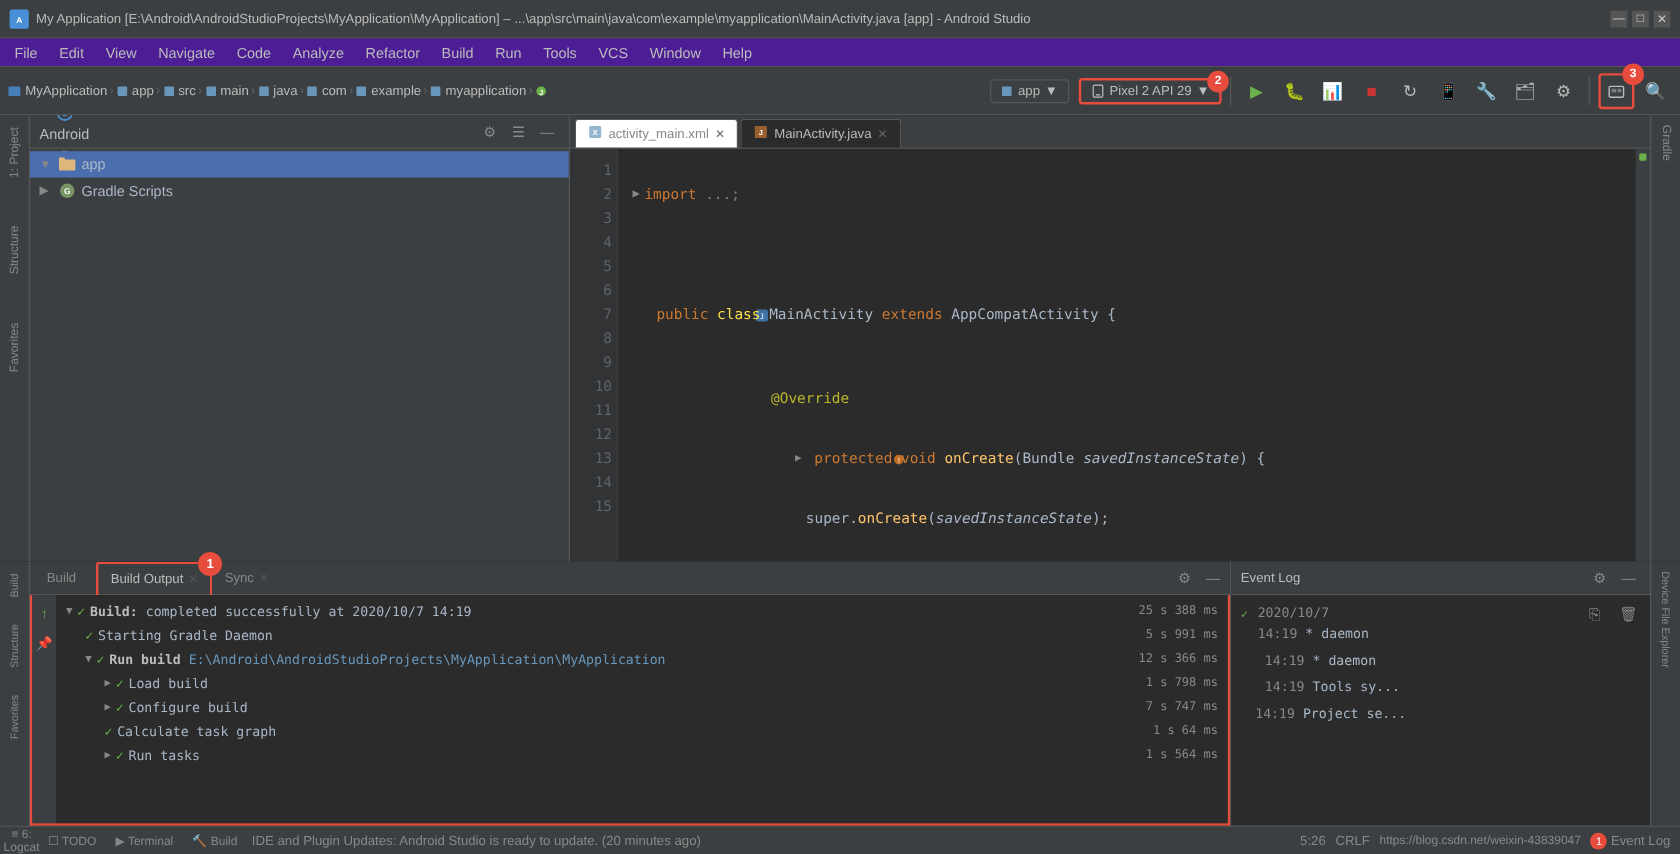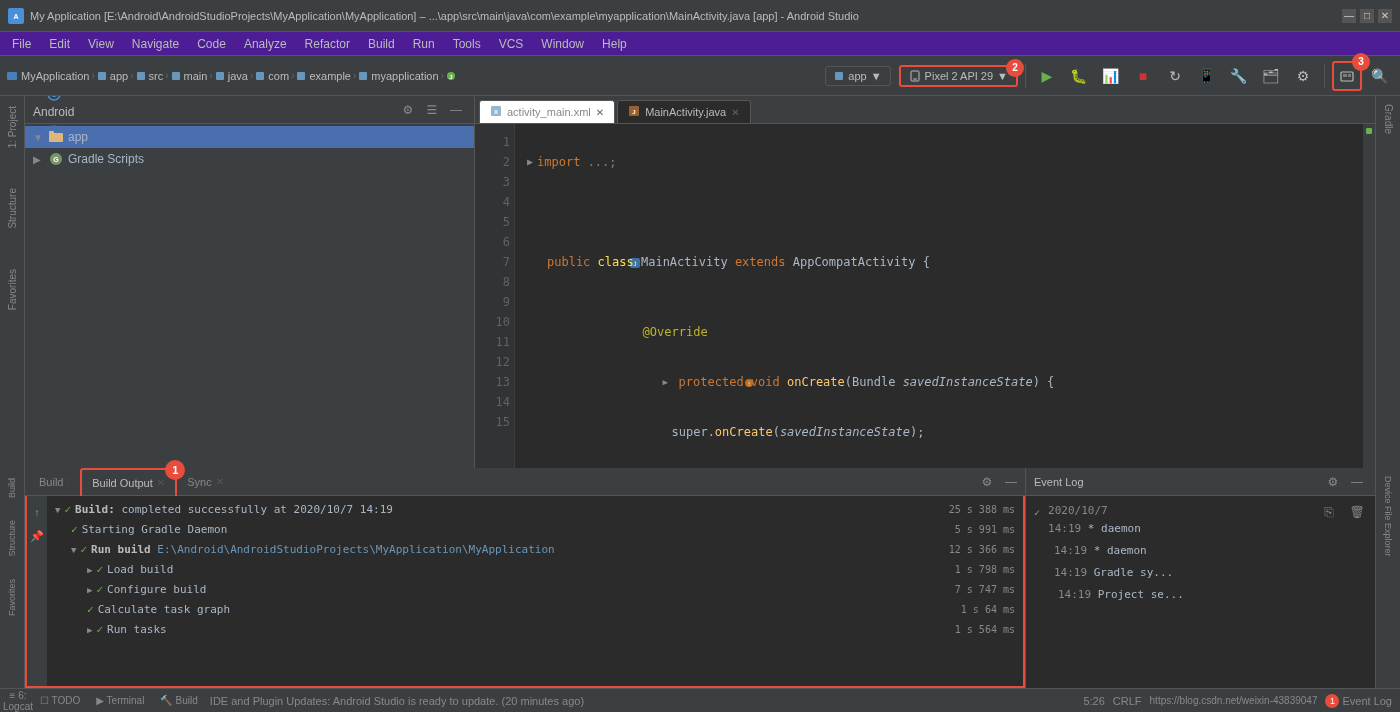--- a/index.html
+++ b/index.html
@@ -885,25 +885,25 @@
         </div>
         <div class="event-line">
           <div style="margin-left:20px;">
             <span class="event-time">14:19</span>
             <span class="event-text"> * daemon</span>
           </div>
         </div>
         <div class="event-line">
           <div style="margin-left:20px;">
             <span class="event-time">14:19</span>
-            <span class="event-text"> Gradle sy...</span>
+            <span class="event-text"> Tools sy...</span>
           </div>
         </div>
         <div class="event-line">
-          <div style="margin-left:24px;">
+          <div style="margin-left:12px;">
             <span class="event-time">14:19</span>
             <span class="event-text"> Project se...</span>
           </div>
         </div>
       </div>
     </div>
 
     <div style="width:25px; background:#3c3f41; border-left:1px solid #555; display:flex; flex-direction:column; align-items:center;">
       <span style="writing-mode:vertical-rl; padding:8px 3px; font-size:9px; color:#888; cursor:pointer; white-space:nowrap;">Device File Explorer</span>
     </div>

